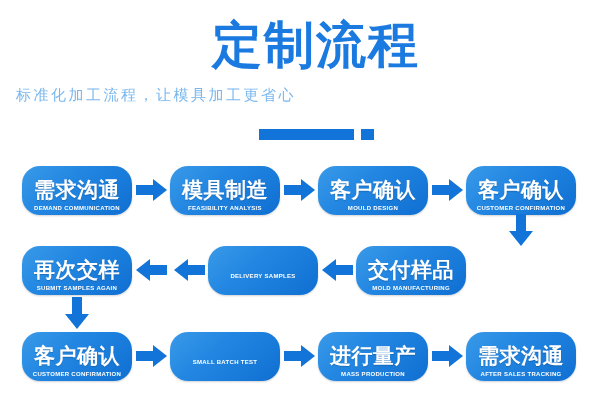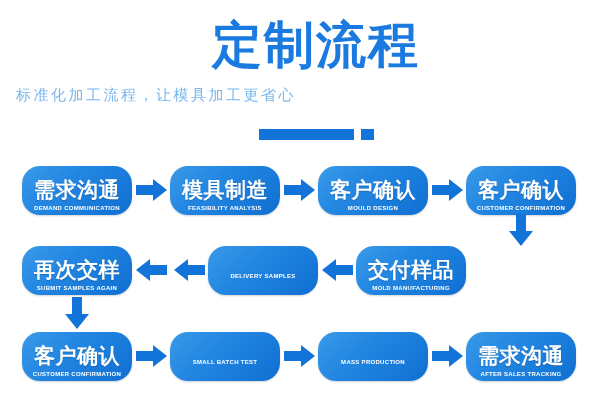--- a/index.html
+++ b/index.html
@@ -315,20 +315,21 @@
   </div>
 
   <div class="gap">
     <span class="arrow-h right">
       <span class="shaft"></span>
         <span class="head"></span>
     </span>
   </div>
 
   <div class="node">
+    <span class="node-cn">进行量产</span>
     <span class="node-en">MASS PRODUCTION</span>
   </div>
 
   <div class="gap">
     <span class="arrow-h right">
       <span class="shaft"></span>
         <span class="head"></span>
     </span>
   </div>
 

